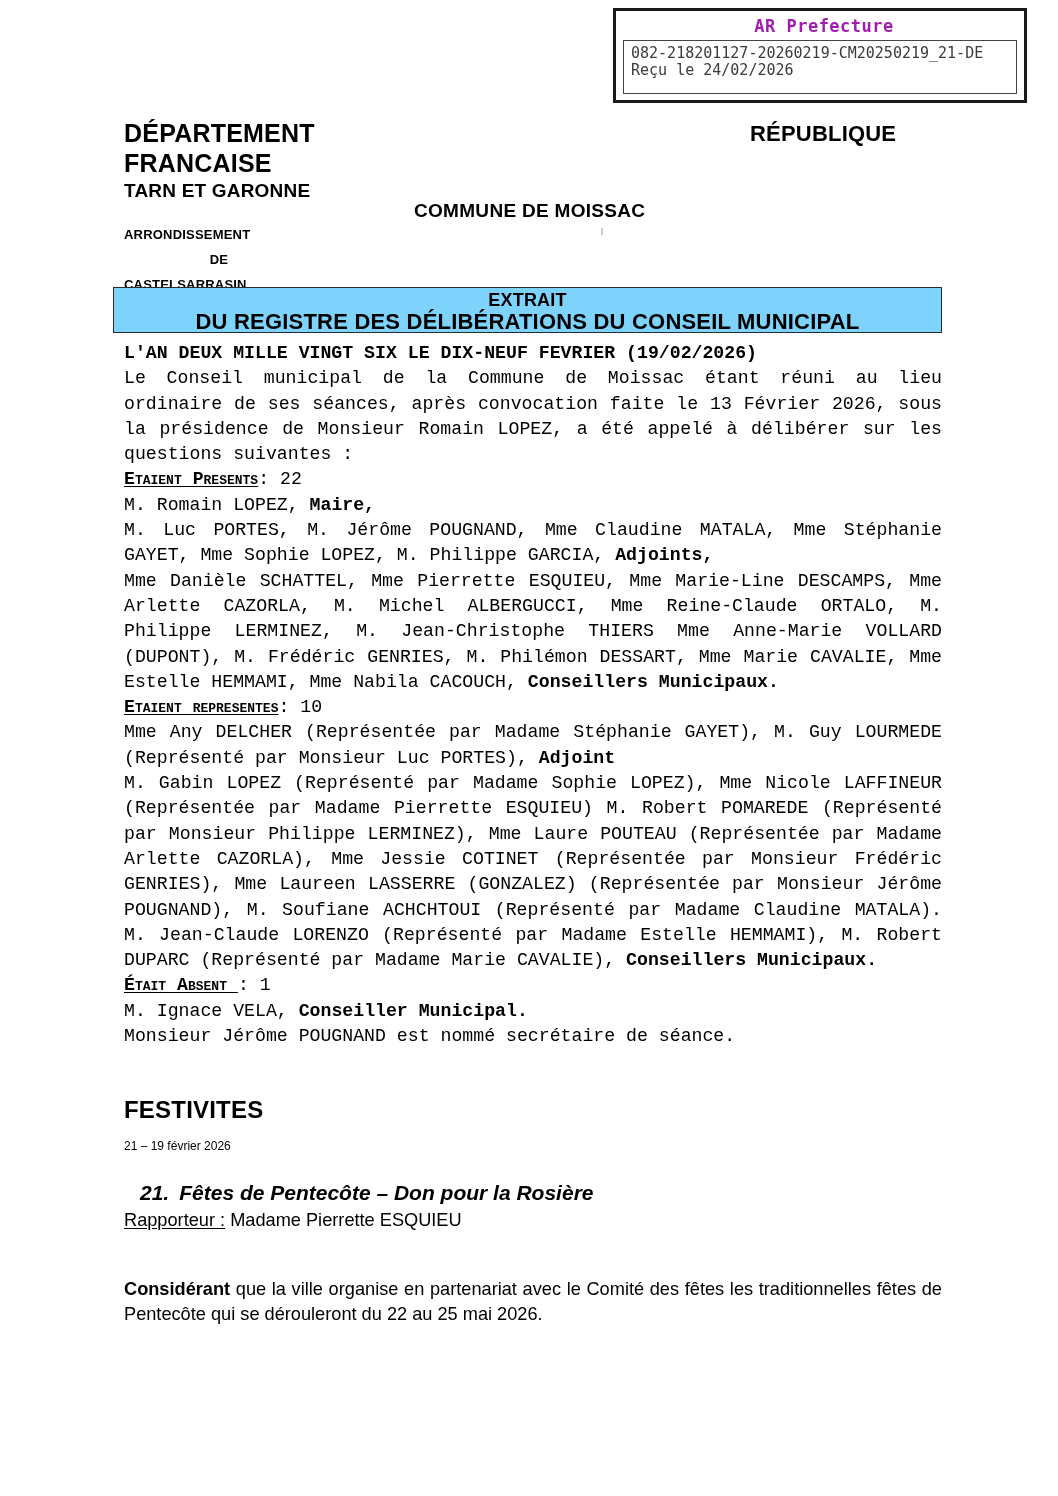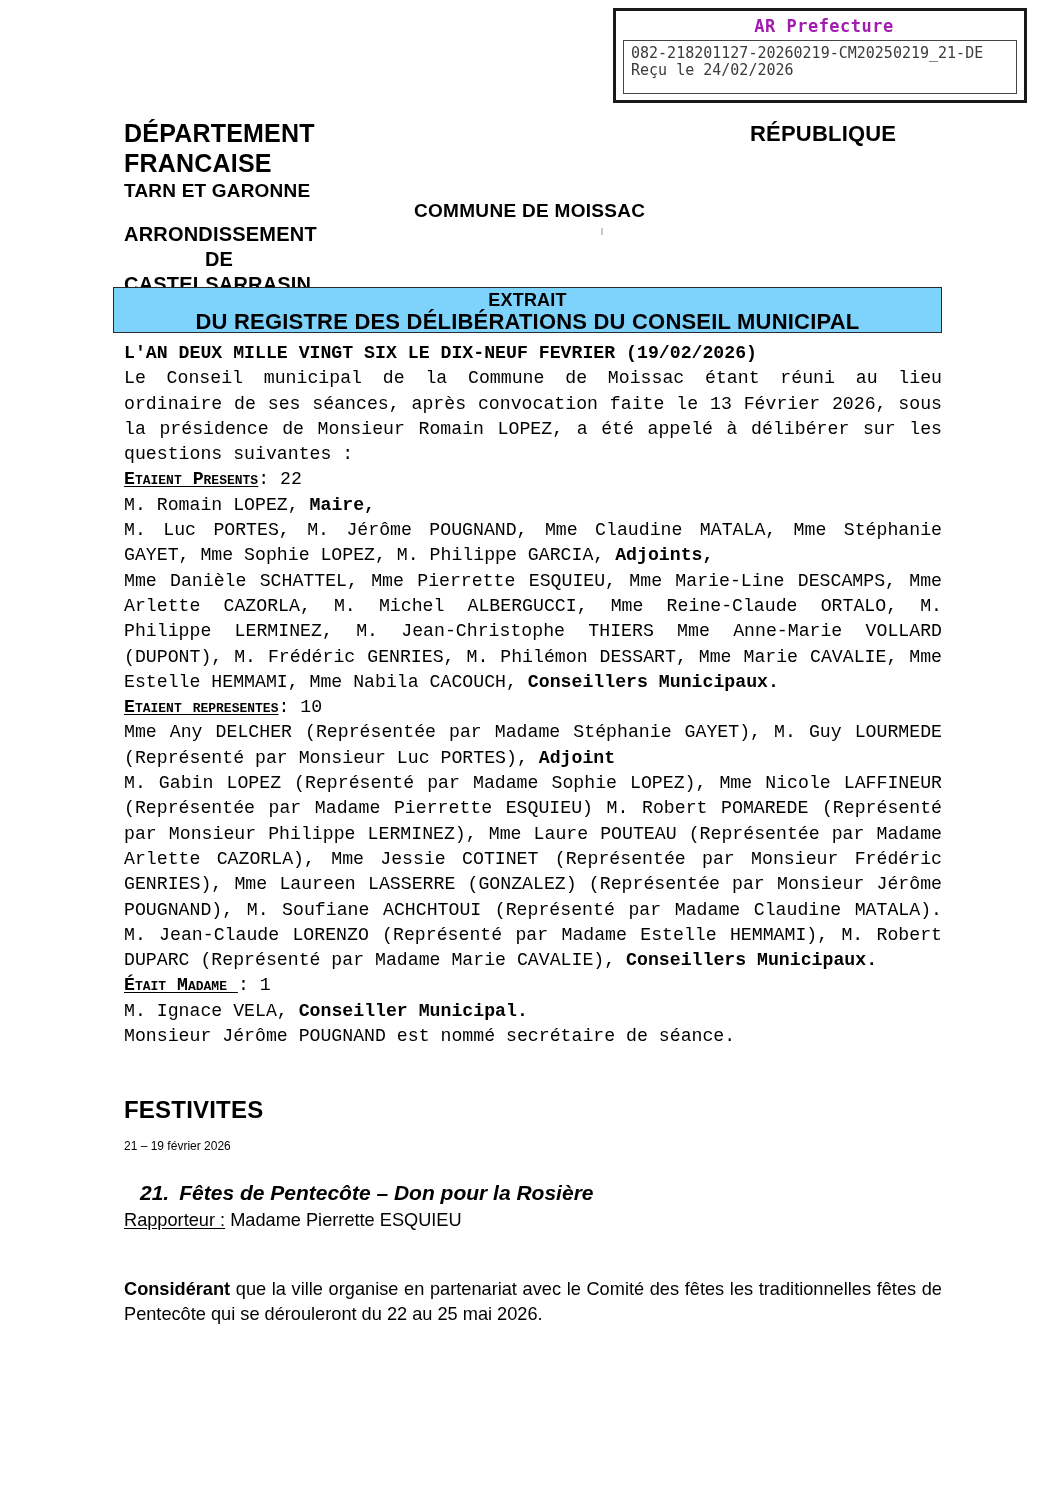--- a/index.html
+++ b/index.html
@@ -73,21 +73,21 @@
     font-size: 19px;
     font-weight: bold;
     line-height: 25px;
     letter-spacing: 0.2px;
   }
   .hdr-arr {
     position: absolute;
     left: 124px;
     top: 222px;
     width: 260px;
-    font-size: 20px;
+    font-size: 13px;
     font-weight: bold;
     line-height: 25px;
     letter-spacing: 0.2px;
   }
   .hdr-arr .ctr { text-align: center; width: 190px; }
 
   .hdr-republique {
     position: absolute;
     left: 750px;
     top: 121px;
@@ -253,21 +253,21 @@
     <p class="j"><span>M. Luc PORTES, M. Jérôme POUGNAND, Mme Claudine MATALA, Mme Stéphanie GAYET, Mme Sophie LOPEZ, M. Philippe GARCIA, </span><span class="bold">Adjoints,</span></p>
 
     <p class="j"><span>Mme Danièle SCHATTEL, Mme Pierrette ESQUIEU, Mme Marie-Line DESCAMPS, Mme Arlette CAZORLA, M. Michel ALBERGUCCI, Mme Reine-Claude ORTALO, M. Philippe LERMINEZ, M. Jean-Christophe THIERS Mme Anne-Marie VOLLARD (DUPONT), M. Frédéric GENRIES, M. Philémon DESSART, Mme Marie CAVALIE, Mme Estelle HEMMAMI, Mme Nabila CACOUCH, </span><span class="bold">Conseillers Municipaux.</span></p>
 
     <p class="lbl-line"><span class="caps-head">Etaient representes</span><span>: 10</span></p>
 
     <p class="j"><span>Mme Any DELCHER (Représentée par Madame Stéphanie GAYET), M. Guy LOURMEDE (Représenté par Monsieur Luc PORTES), </span><span class="bold">Adjoint</span></p>
 
     <p class="j"><span>M. Gabin LOPEZ (Représenté par Madame Sophie LOPEZ), Mme Nicole LAFFINEUR (Représentée par Madame Pierrette ESQUIEU) M. Robert POMAREDE (Représenté par Monsieur Philippe LERMINEZ), Mme Laure POUTEAU (Représentée par Madame Arlette CAZORLA), Mme Jessie COTINET (Représentée par Monsieur Frédéric GENRIES), Mme Laureen LASSERRE (GONZALEZ) (Représentée par Monsieur Jérôme POUGNAND), M. Soufiane ACHCHTOUI (Représenté par Madame Claudine MATALA). M. Jean-Claude LORENZO (Représenté par Madame Estelle HEMMAMI), M. Robert DUPARC (Représenté par Madame Marie CAVALIE), </span><span class="bold">Conseillers Municipaux.</span></p>
 
-    <p class="lbl-line"><span class="caps-head">Était Madame </span><span>: 1</span></p>
+    <p class="lbl-line"><span class="caps-head">Était Absent </span><span>: 1</span></p>
 
     <p><span>M. Ignace VELA, </span><span class="bold">Conseiller Municipal.</span></p>
 
     <p class="secretaire">Monsieur Jérôme POUGNAND est nommé secrétaire de séance.</p>
   </div>
 
   <div class="festivites">
     <div class="fest-title">FESTIVITES</div>
     <div class="fest-sub">21 – 19 février 2026</div>
 

